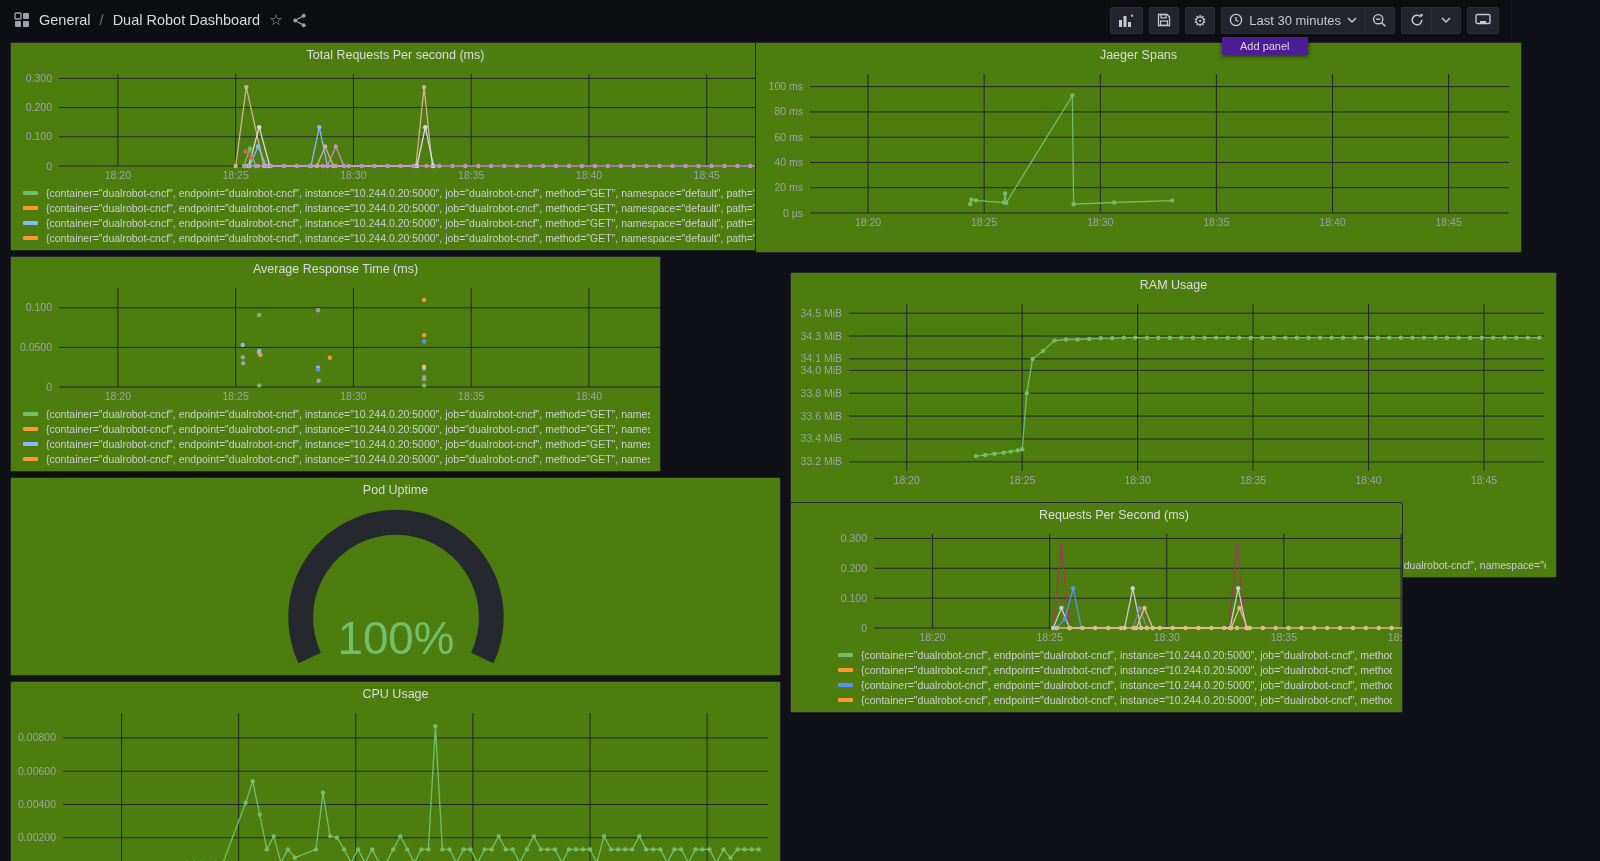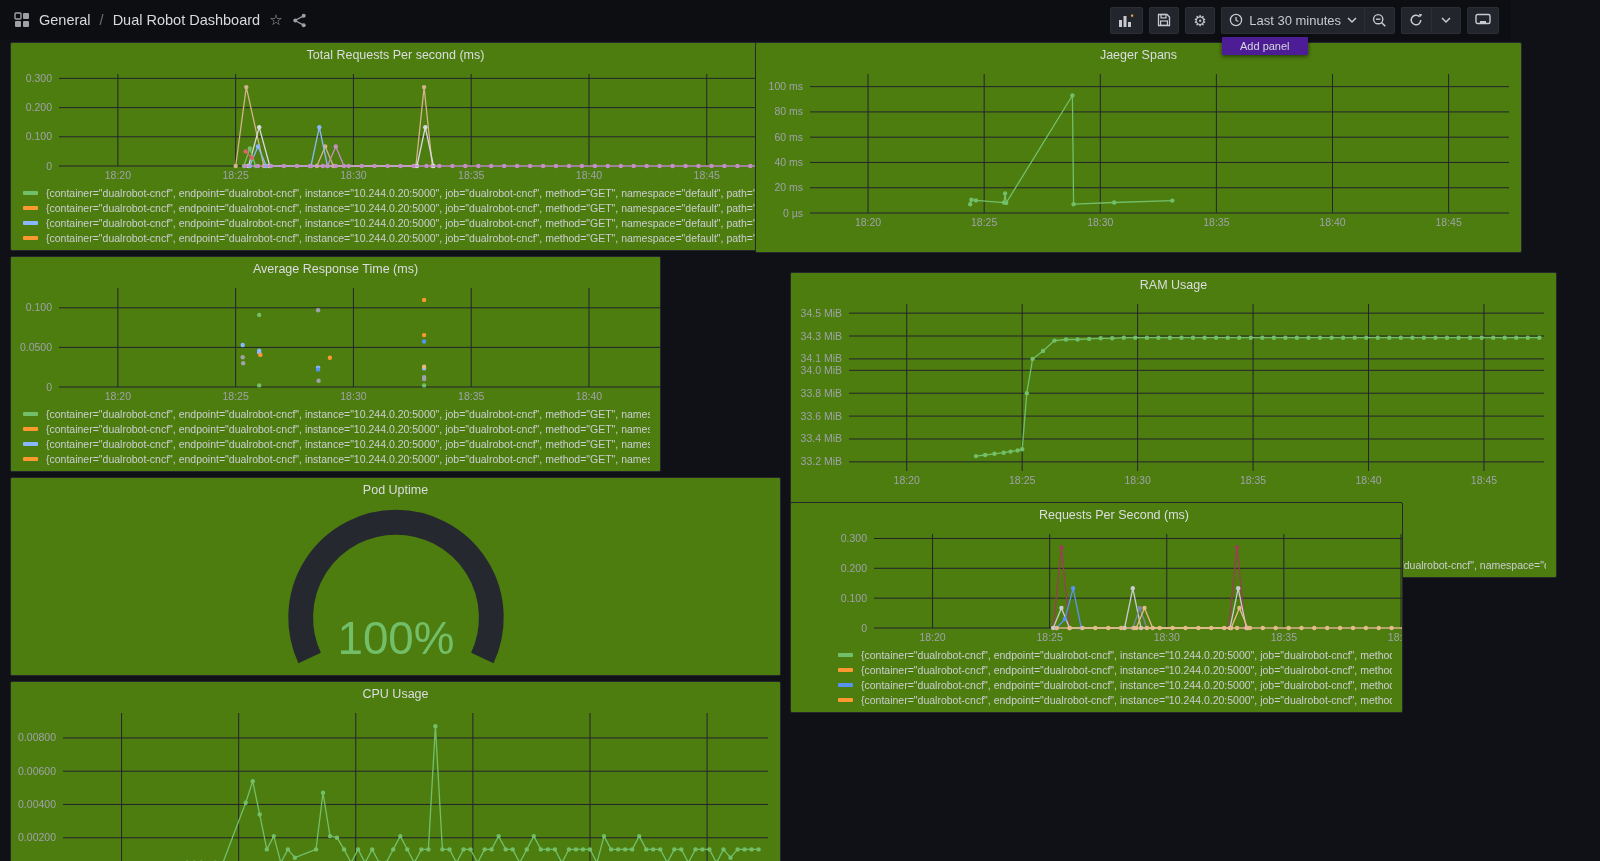--- a/index.html
+++ b/index.html
@@ -15,21 +15,21 @@
   .crumb .seg { color:#d8d9da; }
   .icon-btn svg, .crumb svg { display:block; }
   .star { color:#9fa1a6; font-size:15px; }
 
   .toolbar { display:flex; align-items:center; gap:6px; }
   .tbtn { height:27px; min-width:30px; background:#22252b; border:1px solid #2b2e35;
     border-radius:2px; display:flex; align-items:center; justify-content:center;
     padding:0 7px; color:#c7cace; cursor:pointer; font-size:13px; gap:6px; }
   .tgroup { display:flex; align-items:stretch; }
   .tgroup .tbtn { border-radius:0; border-right-width:0; }
-  .tgroup .tbtn:first-child { border-radius:2px 0 0 2px;justify-content:space-between; }
+  .tgroup .tbtn:first-child { border-radius:2px 0 0 2px; }
   .tgroup .tbtn:last-child  { border-radius:0 2px 2px 0; border-right-width:1px; }
   .gear { font-size:15px; line-height:1; }
 
   .tooltip { position:absolute; left:1222px; top:37px; z-index:30; background:#4c1d95;
     color:#d8d9da; font-size:11px; padding:3px 18px; border-radius:1px;
     box-shadow:0 1px 4px rgba(0,0,0,.6); }
 
   
   .panel { position:absolute; background:#4d7c0f; border:1px solid #25272d;
     border-radius:2px; display:flex; flex-direction:column; overflow:hidden; }

